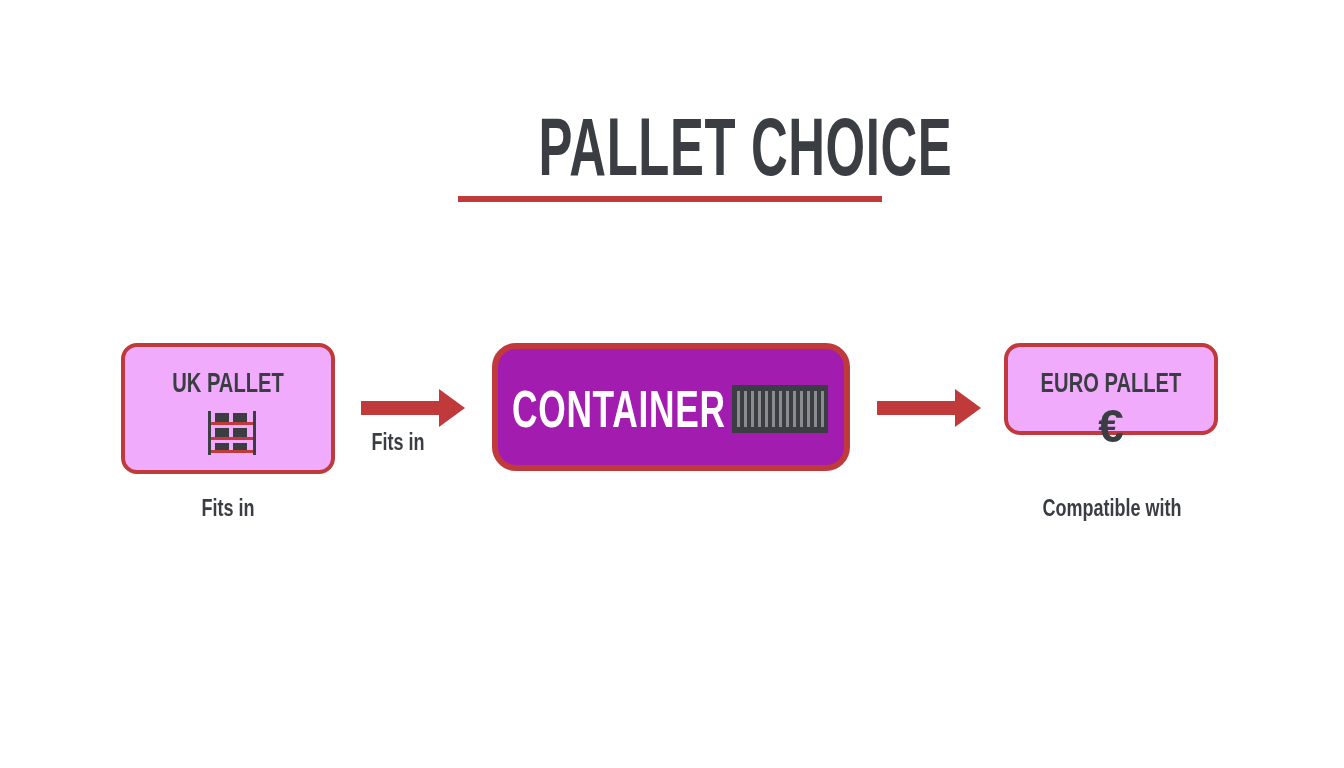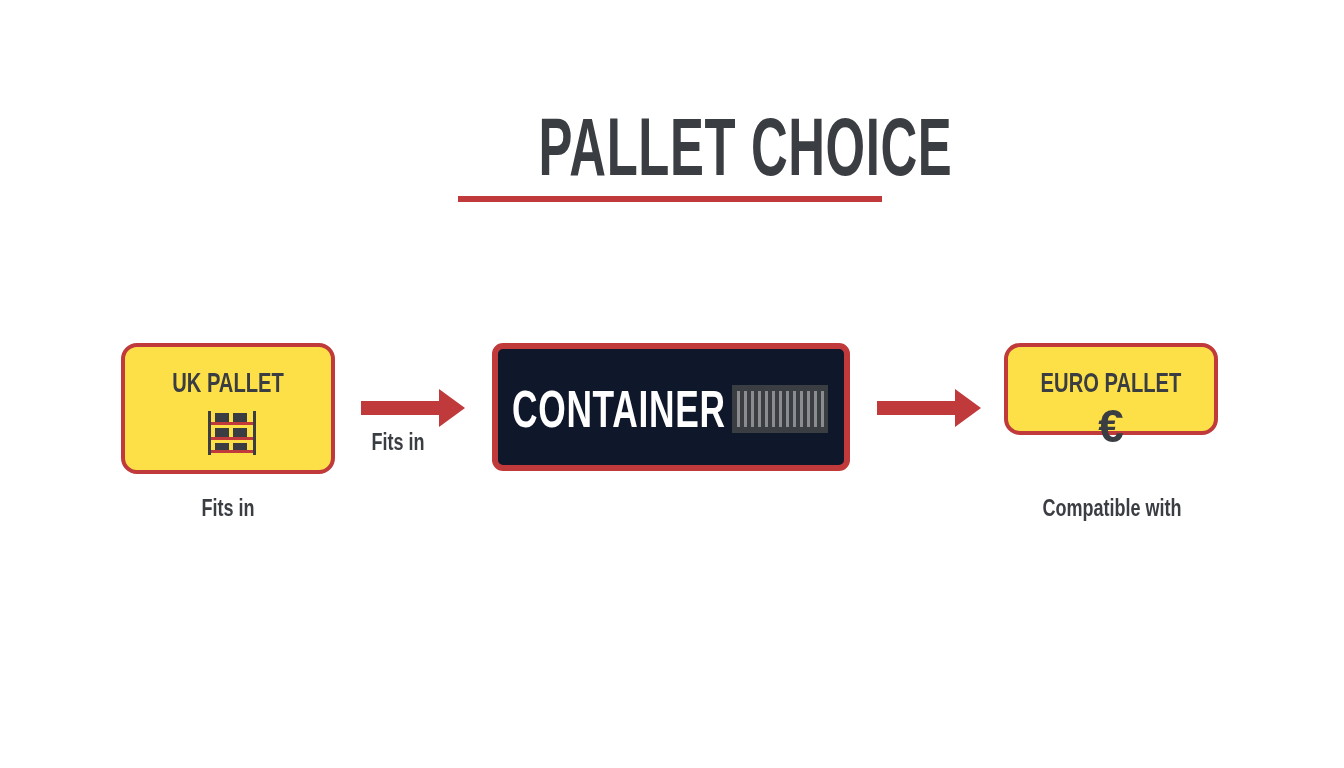--- a/index.html
+++ b/index.html
@@ -23,38 +23,38 @@
     letter-spacing: 1px;
     white-space: nowrap;
   }
   .title-underline {
     position: absolute; left: 458px; top: 196px; width: 424px; height: 6px;
     background: #c0393b;
   }
   .box {
     position: absolute; box-sizing: border-box;
     border: 4px solid #c0393b; border-radius: 16px;
-    background: #fde047;
+    background: #f0abfc;
   }
   .box-label {
     position: absolute; left: 0; right: 0; text-align: center;
     font-weight: 700; font-size: 28px; color: #3a3d42;
     transform: scaleX(0.72); white-space: nowrap;
   }
   .caption {
     position: absolute; text-align: center;
     font-weight: 700; font-size: 24px; color: #3a3d42;
     transform: scaleX(0.75); white-space: nowrap;
   }
   .arrow { position: absolute; }
   .container-box {
     position: absolute; box-sizing: border-box;
     left: 492px; top: 343px; width: 358px; height: 128px;
-    border: 6px solid #c0393b; border-radius: 11px;
-    background: #0f172a;
+    border: 6px solid #c0393b; border-radius: 24px;
+    background: #a21caf;
   }
   .container-label {
     position: absolute; left: 14px; top: 30px; width: 220px; text-align: center;
     font-weight: 700; font-size: 52px; color: #ffffff;
     transform: scaleX(0.68); transform-origin: left center;
     white-space: nowrap; letter-spacing: 1px;
   }
   .euro-symbol {
     position: absolute; left: 0; right: 0; top: 52px; text-align: center;
     font-weight: 700; font-size: 46px; color: #3a3d42;

